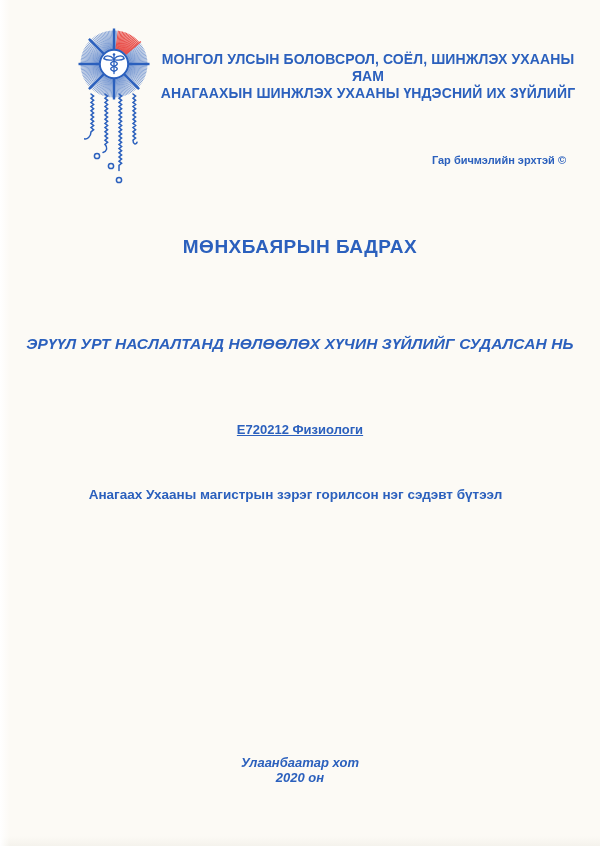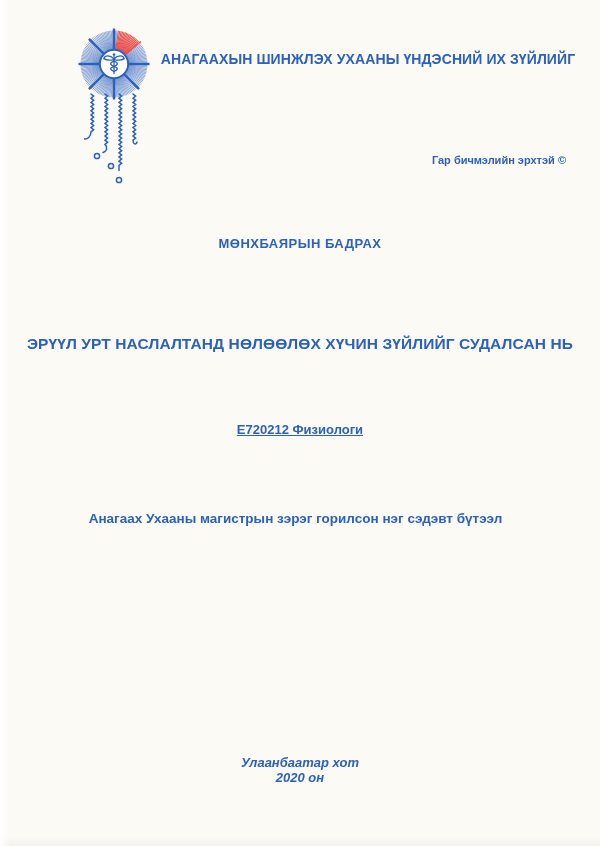--- a/index.html
+++ b/index.html
@@ -20,24 +20,24 @@
   .blue-text { color:var(--blue); font-weight:bold; }
 
   .emblem { left:78px; top:28px; width:72px; height:72px; color:var(--blue); }
   .mongol-script { left:84px; top:92px; width:58px; height:96px; color:var(--blue); }
 
   .header {
     left:150px; right:14px; top:51px; text-align:center;
     font-size:14px; line-height:17px; letter-spacing:0.1px;
   }
   .copyright { right:34px; top:154px; font-size:11px; }
-  .author { left:0; right:0; top:236px; text-align:center; font-size:13px; letter-spacing:0.5px; }
-  .title  { left:22px; right:22px; top:335px; text-align:center; font-size:15.5px; letter-spacing:0.1px; }
+  .author { left:0; right:0; top:236px; text-align:center; font-size:19px; letter-spacing:0.5px; }
+  .title  { left:22px; right:22px; top:335px; text-align:center; font-size:15.5px; letter-spacing:0.1px;font-style:italic; }
   .code   { left:0; right:0; top:422px; text-align:center; font-size:13px;text-decoration:underline; }
-  .subtitle { left:0; right:9px; top:487px; text-align:center; font-size:13.5px;margin-top:24px; }
+  .subtitle { left:0; right:9px; top:487px; text-align:center; font-size:13.5px; }
   .footer { left:0; right:0; top:755px; text-align:center; font-size:13px; line-height:15px;font-style:italic; }
 </style>
 </head>
 <body>
 
 <div class="page">
 
   <div class="abs emblem">
     <svg viewBox="0 0 72 72" width="72" height="72">
       <g id="emblem-rays">
@@ -216,20 +216,21 @@
           <path d="M35,2 l2.6,2.1 l-2.6,2.1 l2.6,2.1 l-2.6,2.1 l2.6,2.1 l-2.6,2.1 l2.6,2.1 l-2.6,2.1 l2.6,2.1 l-2.6,2.1 l2.6,2.1 l-2.6,2.1 l2.6,2.1 l-2.6,2.1 l2.6,2.1 l-2.6,2.1 l2.6,2.1 l-2.6,2.1 l2.6,2.1 l-2.6,2.1 l2.6,2.1 l-2.6,2.1 l2.6,2.1 l-2.6,2.1 l2.6,2.1 l-2.6,2.1 l2.6,2.1 l-2.6,2.1 l2.6,2.1 l-2.6,2.1 l2.6,2.1 l-2.6,2.1 l2.6,2.1 l-2.6,2.1 l0,5"></path>
           <path d="M49,2 l2.6,2.1 l-2.6,2.1 l2.6,2.1 l-2.6,2.1 l2.6,2.1 l-2.6,2.1 l2.6,2.1 l-2.6,2.1 l2.6,2.1 l-2.6,2.1 l2.6,2.1 l-2.6,2.1 l2.6,2.1 l-2.6,2.1 l2.6,2.1 l-2.6,2.1 l2.6,2.1 l-2.6,2.1 l2.6,2.1 l-2.6,2.1 l2.6,2.1 l-2.6,2.1 c0,4 3,5 4,2"></path>
           <circle cx="13" cy="64" r="2.6"></circle>
           <circle cx="27" cy="74" r="2.6"></circle>
           <circle cx="35" cy="88" r="2.6"></circle>
         </g>
     </svg>
   </div>
 
   <div class="abs header blue-text">
+    <div>МОНГОЛ УЛСЫН БОЛОВСРОЛ, СОЁЛ, ШИНЖЛЭХ УХААНЫ ЯАМ</div>
     <div>АНАГААХЫН ШИНЖЛЭХ УХААНЫ ҮНДЭСНИЙ ИХ ЗҮЙЛИЙГ</div>
   </div>
 
   <div class="abs copyright blue-text">Гар бичмэлийн эрхтэй ©</div>
 
   <div class="abs author blue-text">МӨНХБАЯРЫН БАДРАХ</div>
 
   <div class="abs title blue-text">ЭРҮҮЛ УРТ НАСЛАЛТАНД НӨЛӨӨЛӨХ ХҮЧИН ЗҮЙЛИЙГ СУДАЛСАН НЬ</div>
 
   <div class="abs code blue-text">Е720212 Физиологи</div>

